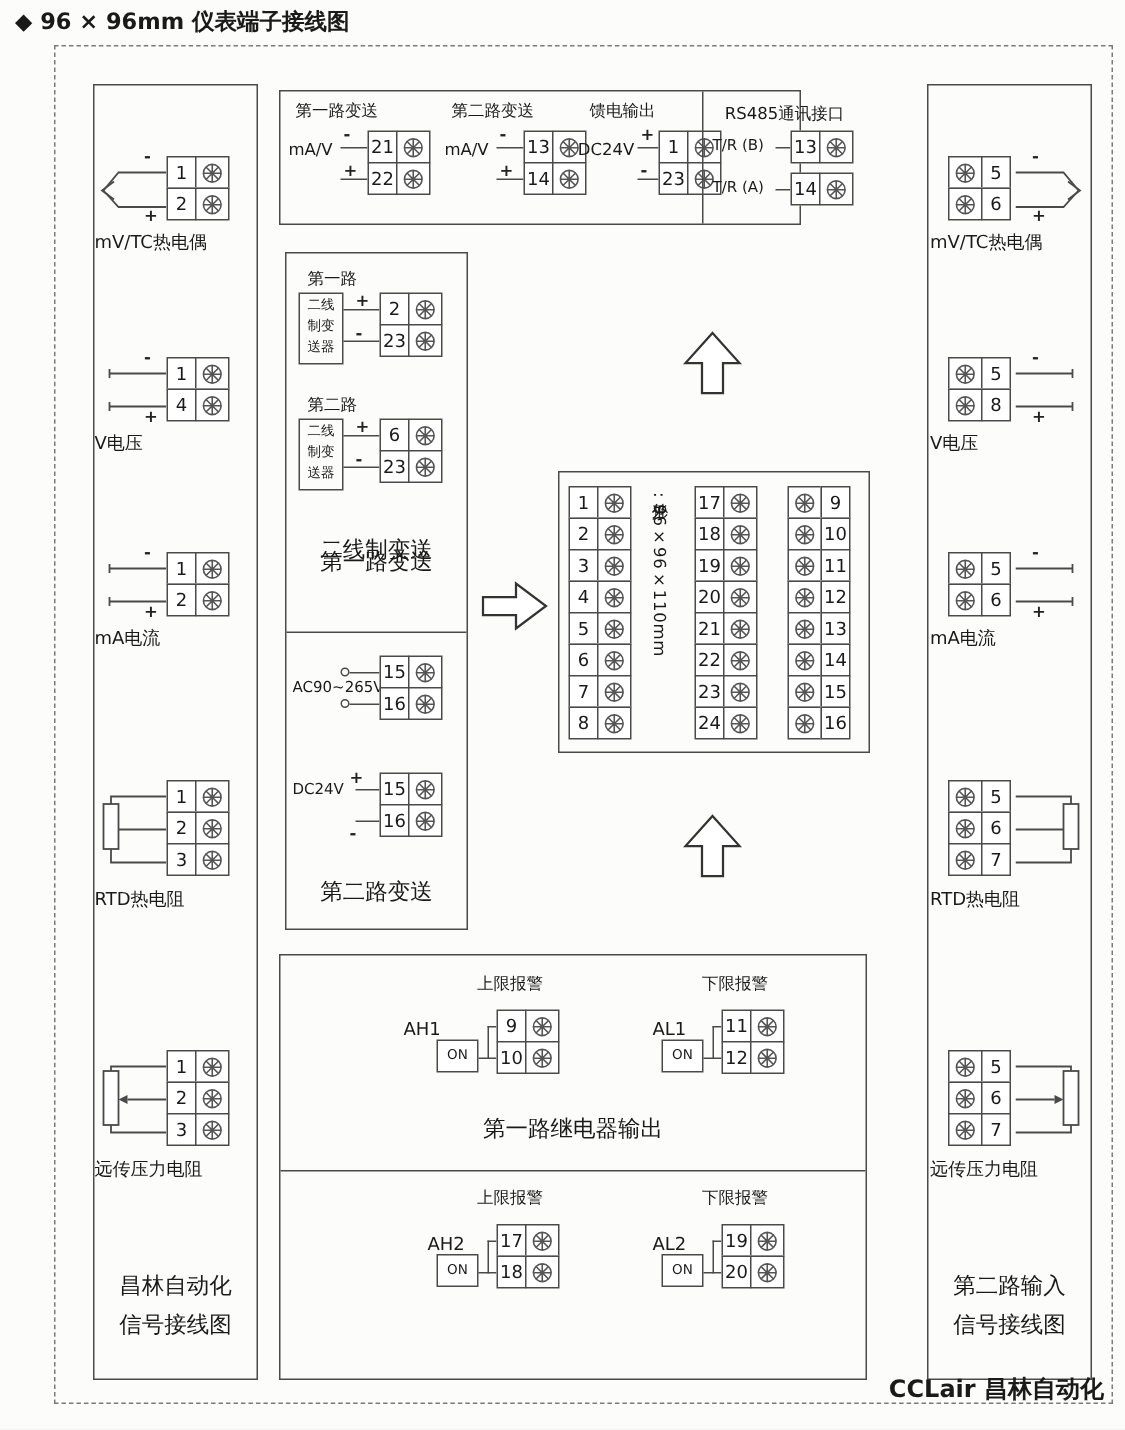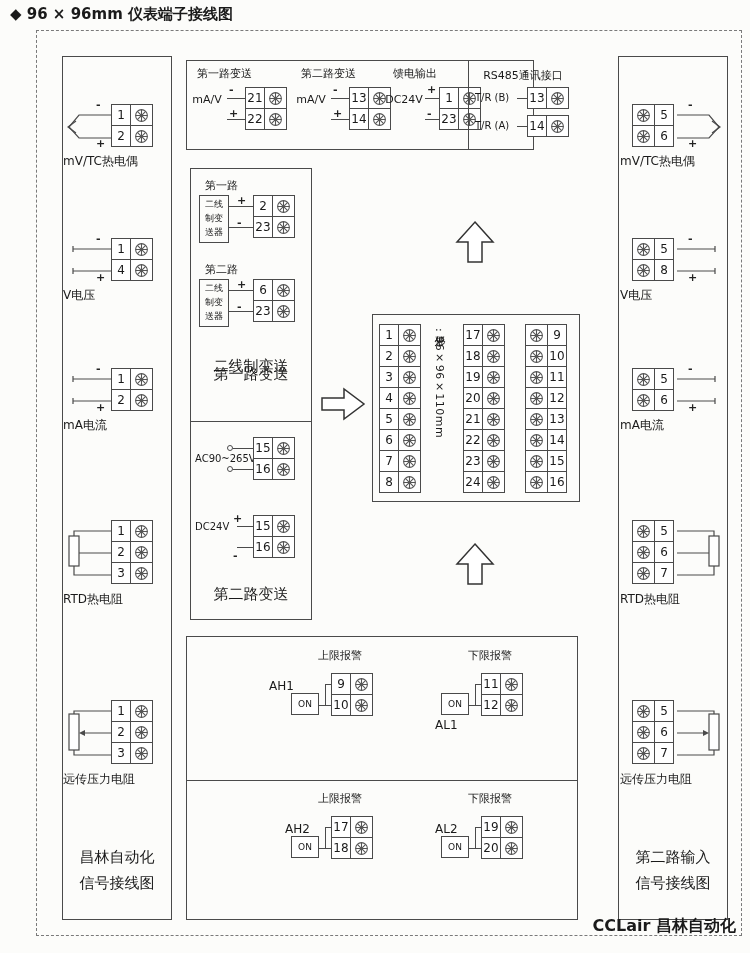--- a/index.html
+++ b/index.html
@@ -884,21 +884,21 @@
           <span class="tcell tscrew">
             <svg class="screwsvg" viewBox="0 0 14 14">
               <circle cx="7" cy="7" r="5.5"></circle>
               <path d="M7 1.5v11M1.5 7h11M3.1 3.1l7.8 7.8M10.9 3.1l-7.8 7.8"></path>
             </svg>
           </span>
         </div>
       </div>
 
     <div class="t11 center" style="left:268px;top:12px;width:70px;">下限报警</div>
-    <div class="t12" style="left:248px;top:42px;margin-top:39px;">AL1</div>
+    <div class="t12" style="left:248px;top:42px;">AL1</div>
     <div class="onbox" style="left:254px;top:56px;">
       <span>ON</span>
     </div>
     <div class="wire" style="left:288px;top:47px;width:6px;"></div>
     <div class="vwire" style="left:288px;top:47px;height:22px;"></div>
     <div class="wire" style="left:282px;top:68px;width:12px;"></div>
     <div class="tblock" style="left:294px;top:36px;">
         <div class="trow">
           <span class="tcell tnum">11</span>
           <span class="tcell tscrew">
@@ -911,20 +911,21 @@
         <div class="trow">
           <span class="tcell tnum">12</span>
           <span class="tcell tscrew">
             <svg class="screwsvg" viewBox="0 0 14 14">
               <circle cx="7" cy="7" r="5.5"></circle>
               <path d="M7 1.5v11M1.5 7h11M3.1 3.1l7.8 7.8M10.9 3.1l-7.8 7.8"></path>
             </svg>
           </span>
         </div>
       </div>
+    <div class="t15 center" style="left:0;top:106px;width:390px;">第一路继电器输出</div>
 
     <div class="t11 center" style="left:118px;top:155px;width:70px;">上限报警</div>
     <div class="t12" style="left:98px;top:185px;">AH2</div>
     <div class="onbox" style="left:104px;top:199px;">
       <span>ON</span>
     </div>
     <div class="wire" style="left:138px;top:190px;width:6px;"></div>
     <div class="vwire" style="left:138px;top:190px;height:22px;"></div>
     <div class="wire" style="left:132px;top:211px;width:12px;"></div>
     <div class="tblock" style="left:144px;top:179px;">

